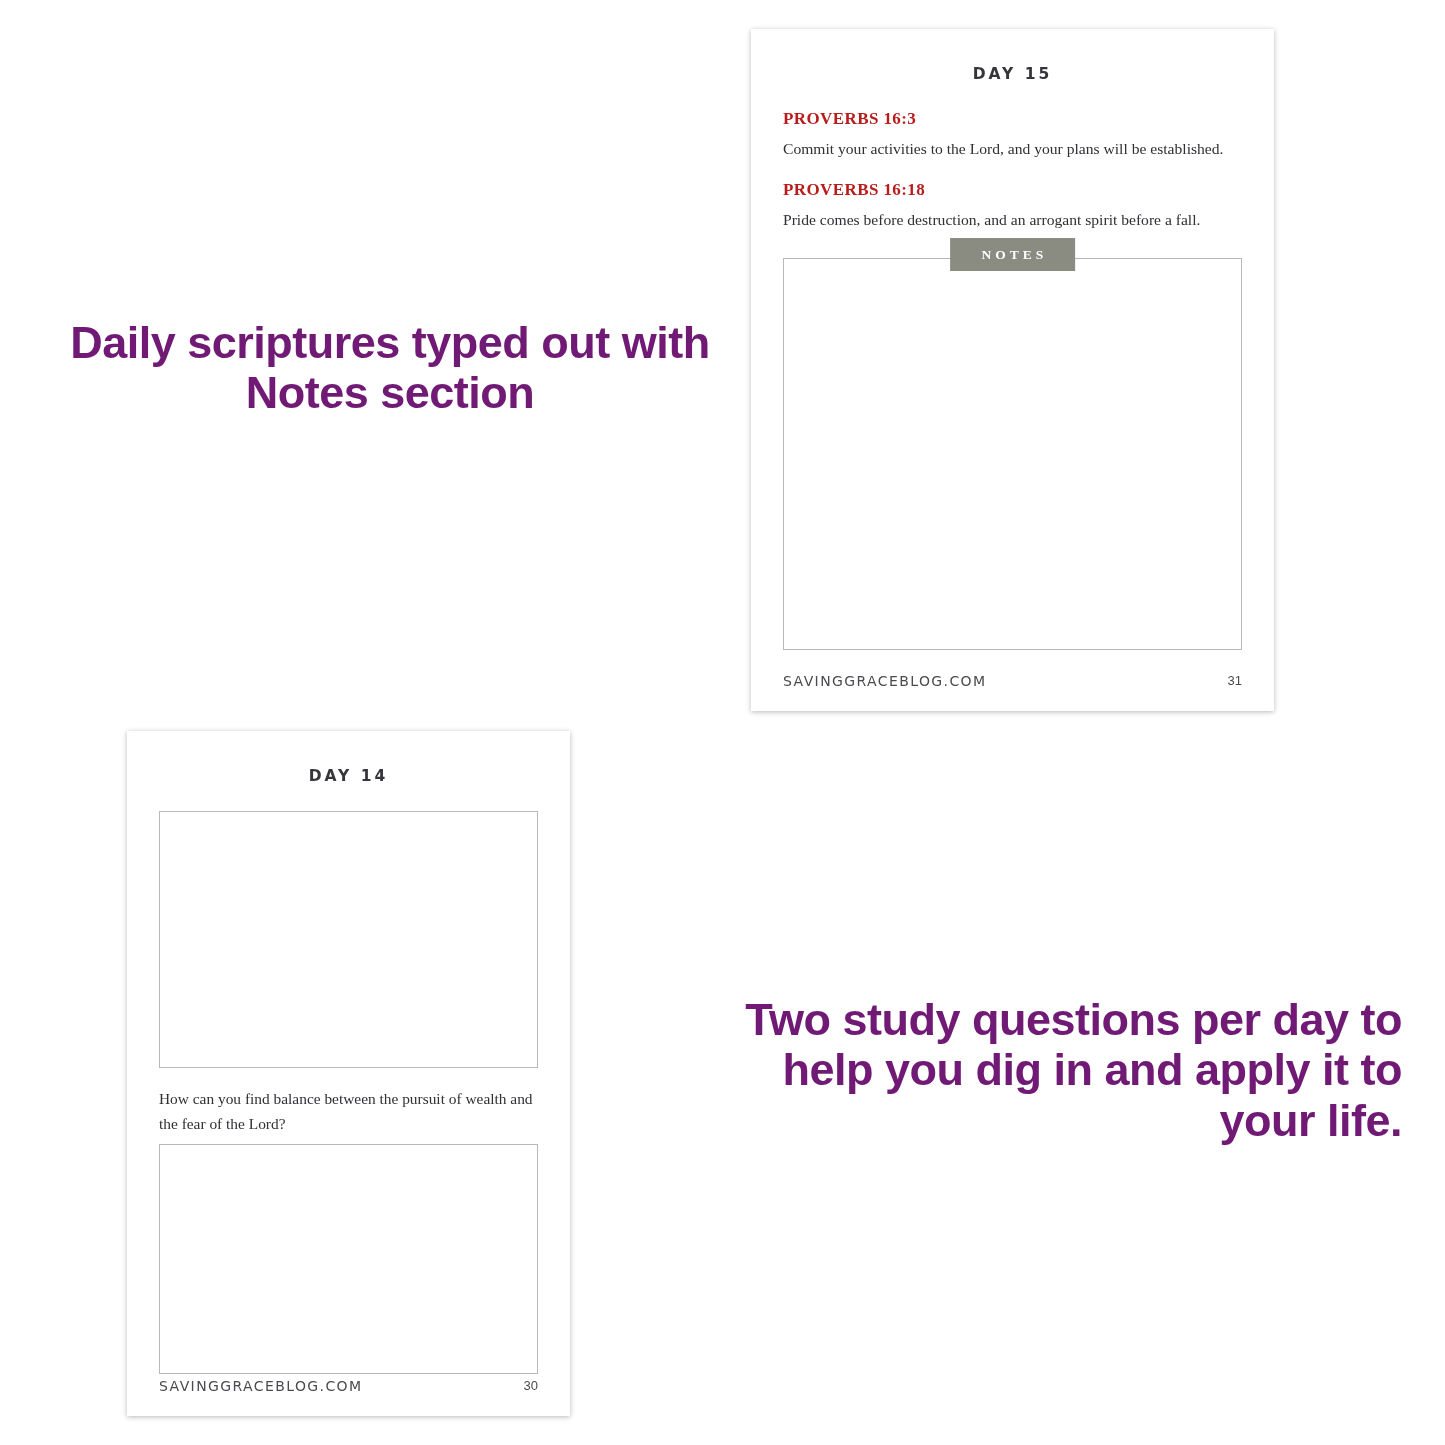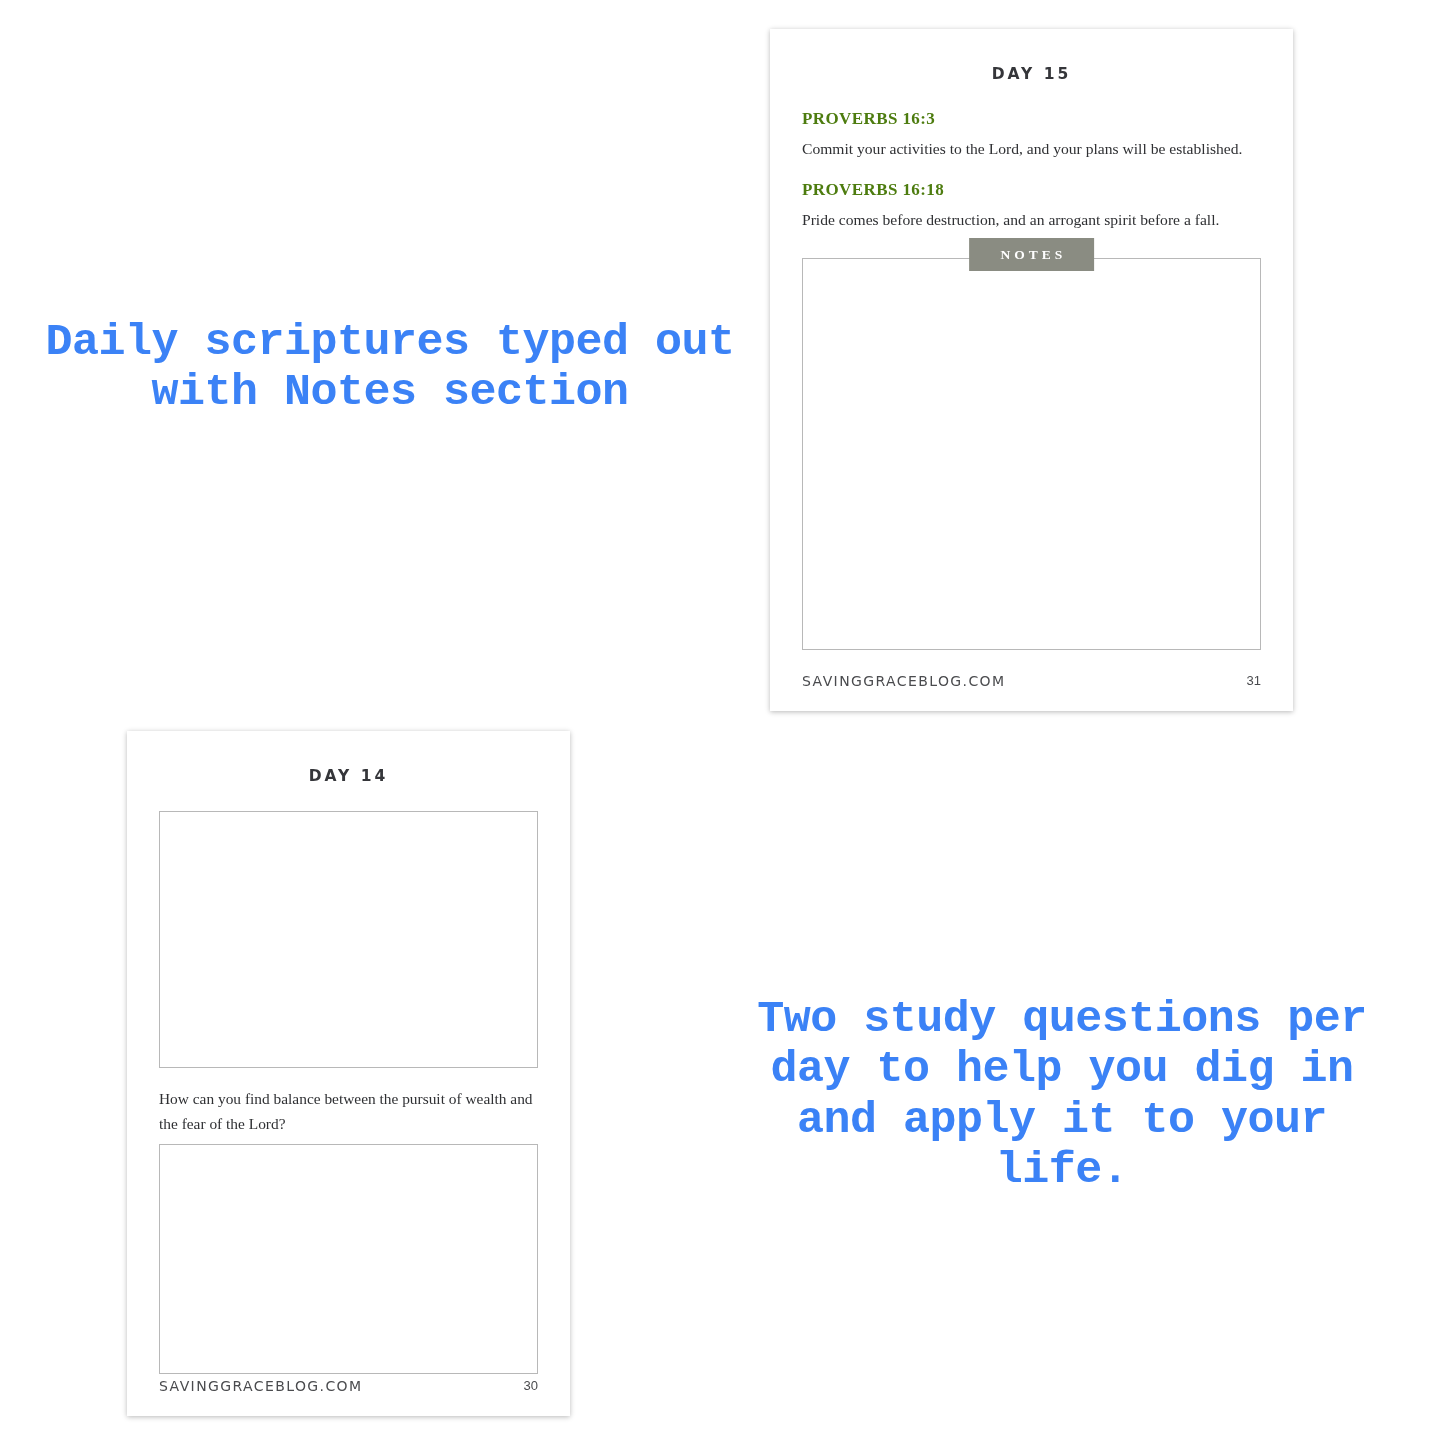--- a/index.html
+++ b/index.html
@@ -11,50 +11,50 @@
     width: 1445px;
     height: 1445px;
     position: relative;
     font-family: "Liberation Sans", sans-serif;
     overflow: hidden;
   }
 
   
   .caption {
     position: absolute;
-    color: #3b82f6;
-    font-family: Liberation Mono, monospace;
+    color: #701a75;
+    font-family: Liberation Sans, sans-serif;
     font-weight: bold;
     line-height: 1.12;
     letter-spacing: -0.5px;
   }
   #caption-top {
     left: 40px;
     top: 318px;
     width: 700px;
     text-align: center;
     font-size: 45px;
   }
   #caption-bottom {
     left: 722px;
     top: 995px;
     width: 680px;
-    text-align: center;
+    text-align: right;
     font-size: 45px;
   }
 
   
   .page {
     position: absolute;
     background: #ffffff;
     box-shadow: 0 1px 5px rgba(0,0,0,0.28);
     box-sizing: border-box;
   }
   #page-day15 {
-    left: 770px;
+    left: 751px;
     top: 29px;
     width: 523px;
     height: 682px;
     padding: 36px 32px 0 32px;
   }
   #page-day14 {
     left: 127px;
     top: 731px;
     width: 443px;
     height: 685px;
@@ -69,21 +69,21 @@
     letter-spacing: 3px;
     color: #35363a;
     margin-bottom: 26px;
   }
 
   .ref {
     font-family: "Liberation Serif", serif;
     font-size: 17px;
     font-weight: bold;
     letter-spacing: 0.4px;
-    color: #4d7c0f;
+    color: #b91c1c;
     margin: 0 0 7px 0;
   }
   .verse {
     font-family: "Liberation Serif", serif;
     font-size: 15.6px;
     line-height: 1.72;
     color: #2f3033;
     margin: 0 0 17px 0;
   }
   .verse.last { margin-bottom: 24px; }

